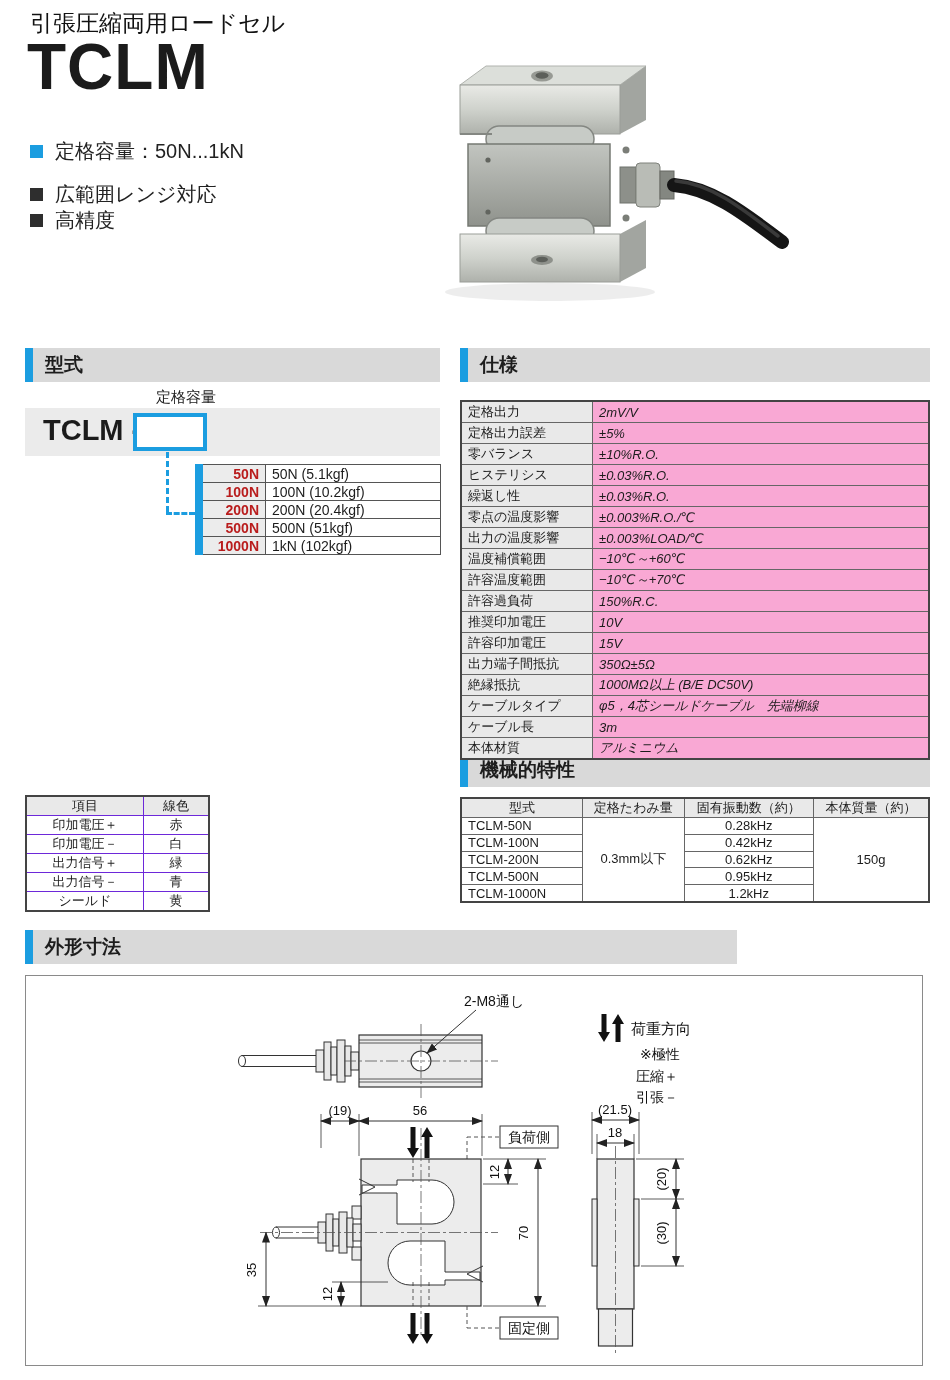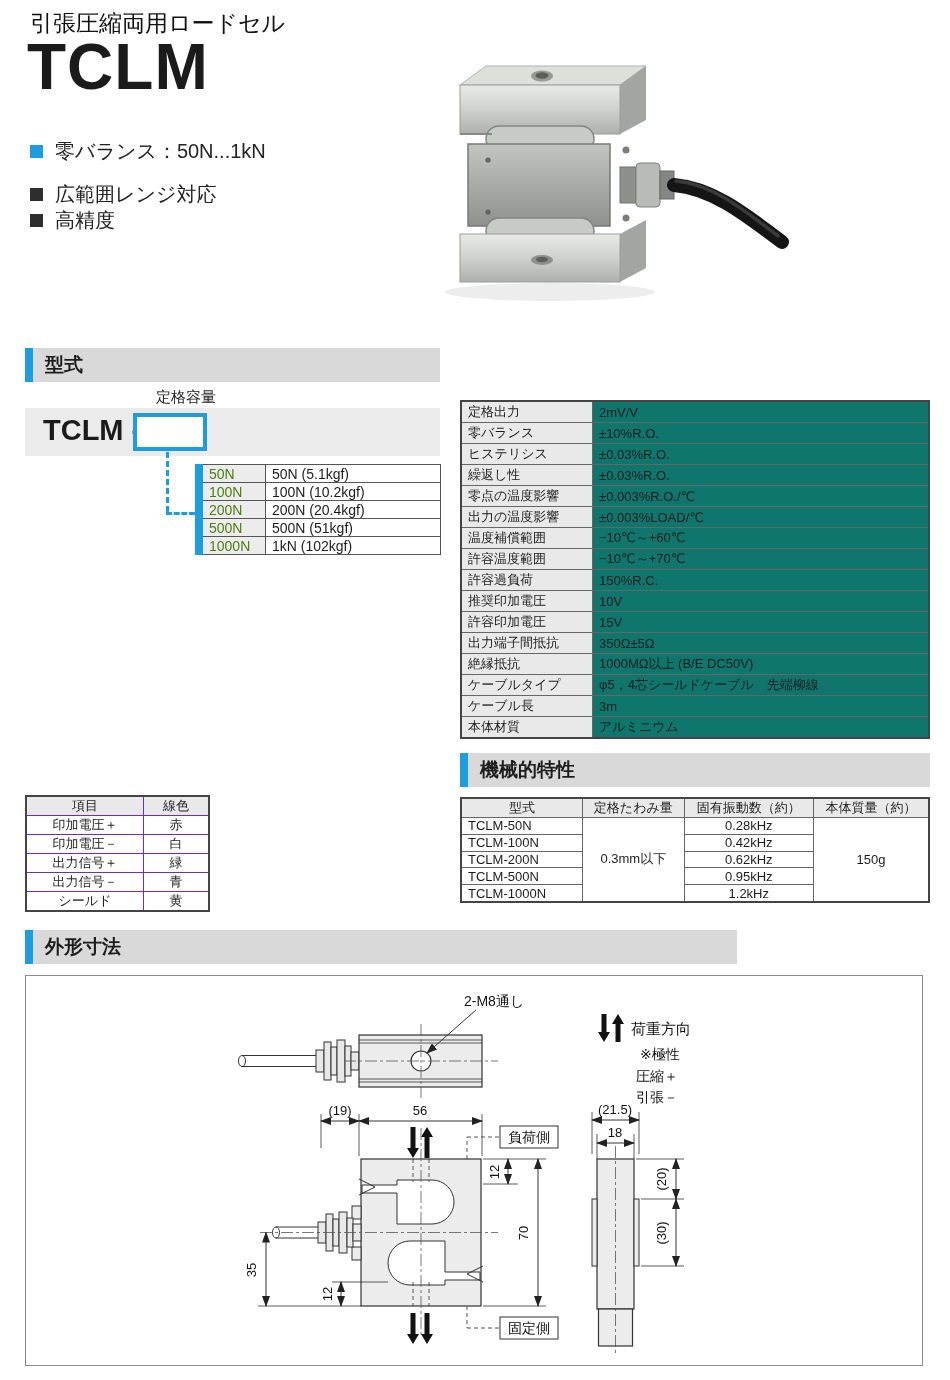--- a/index.html
+++ b/index.html
@@ -23,28 +23,28 @@
   .cap-label{position:absolute;left:112px;top:388px;font-size:15px;color:#222;margin-left:44px;}
   .model-band{position:absolute;left:25px;top:408px;width:415px;height:48px;background:#ebebeb;}
   .model-prefix{position:absolute;left:18px;top:6px;font-size:29px;font-weight:bold;color:#1b1b1b;}
   .model-box{position:absolute;left:108px;top:5px;width:66px;height:30px;background:#fff;border:4px solid #1b9de0;}
   .dash-v{position:absolute;left:166px;top:452px;width:0;height:60px;border-left:3px dashed #1b9de0;}
   .dash-h{position:absolute;left:166px;top:512px;width:29px;height:0;border-top:3px dashed #1b9de0;}
 
   table{border-collapse:collapse;}
   .cap-table{position:absolute;left:195px;top:464px;border-left:8px solid #1b9de0;}
   .cap-table td{border:1px solid #555;font-size:14px;height:17px;padding:0 6px;}
-  .cap-table td.code{width:50px;text-align:left;background:#ececec;color:#4d7c0f;font-weight:normal;}
+  .cap-table td.code{width:50px;text-align:right;background:#ececec;color:#b91c1c;font-weight:bold;}
   .cap-table td.val{width:162px;background:#fff;color:#1c1c1c;}
 
   
   .spec-table{position:absolute;left:460px;top:400px;width:470px;border:2px solid #444;}
   .spec-table td{border:1px solid #666;font-size:13px;padding:1px 6px;height:15.2px;}
   .spec-table td.lbl{width:118px;background:#e9e9e9;}
-  .spec-table td.val{background:#0f766e;}
+  .spec-table td.val{background:#f9a8d4;font-style:italic;}
 
   
   .wire-table{position:absolute;left:25px;top:795px;border:2px solid #444;}
   .wire-table td,.wire-table th{border:1px solid #6d28d9;font-size:13px;height:15.5px;padding:0 4px;text-align:center;font-weight:normal;}
   .wire-table th{background:#e9e9e9;width:108px;}
   .wire-table th.c2{width:56px;}
   .wire-table td{background:#fff;}
 
   
   .mech-table{position:absolute;left:460px;top:797px;width:470px;border:2px solid #444;}
@@ -61,21 +61,21 @@
 </head>
 <body>
 
 <div id="page">
 
   <div class="subtitle">引張圧縮両用ロードセル</div>
   <div class="big-title">TCLM</div>
 
   <div class="feature" style="top:138px;">
     <span class="bullet blue"></span>
-    <span>零バランス：50N...1kN</span>
+    <span>定格容量：50N...1kN</span>
   </div>
   <div class="feature" style="top:181px;">
     <span class="bullet dark"></span>
     <span>広範囲レンジ対応</span>
   </div>
   <div class="feature" style="top:207px;">
     <span class="bullet dark"></span>
     <span>高精度</span>
   </div>
 
@@ -124,20 +124,24 @@
     <rect x="230" y="141" width="14" height="28" fill="#848781" stroke="#666963"></rect>
 
     <path d="M244,155 C 280,158 310,180 352,212" stroke="#151515" stroke-width="14" fill="none" stroke-linecap="round"></path>
     <path d="M246,151 C 280,154 308,175 348,206" stroke="#3a3a3a" stroke-width="3.5" fill="none" stroke-linecap="round"></path>
   </svg>
 
   <div class="sec-head" style="left:25px;top:348px;width:415px;">
     <div class="bar"></div>
     <div class="txt">型式</div>
   </div>
+  <div class="sec-head" style="left:460px;top:348px;width:470px;">
+    <div class="bar"></div>
+    <div class="txt">仕様</div>
+  </div>
   <div class="sec-head" style="left:460px;top:753px;width:470px;">
     <div class="bar"></div>
     <div class="txt">機械的特性</div>
   </div>
   <div class="sec-head" style="left:25px;top:930px;width:712px;">
     <div class="bar"></div>
     <div class="txt">外形寸法</div>
   </div>
 
   <div class="cap-label">定格容量</div>
@@ -170,20 +174,24 @@
           <td class="val">1kN (102kgf)</td>
         </tr>
       </tbody>
   </table>
 
   <table class="spec-table">
     <tbody>
         <tr>
           <td class="lbl">定格出力</td>
           <td class="val">2mV/V</td>
+        </tr>
+        <tr>
+          <td class="lbl">定格出力誤差</td>
+          <td class="val">±5%</td>
         </tr>
         <tr>
           <td class="lbl">零バランス</td>
           <td class="val">±10%R.O.</td>
         </tr>
         <tr>
           <td class="lbl">ヒステリシス</td>
           <td class="val">±0.03%R.O.</td>
         </tr>
         <tr>

